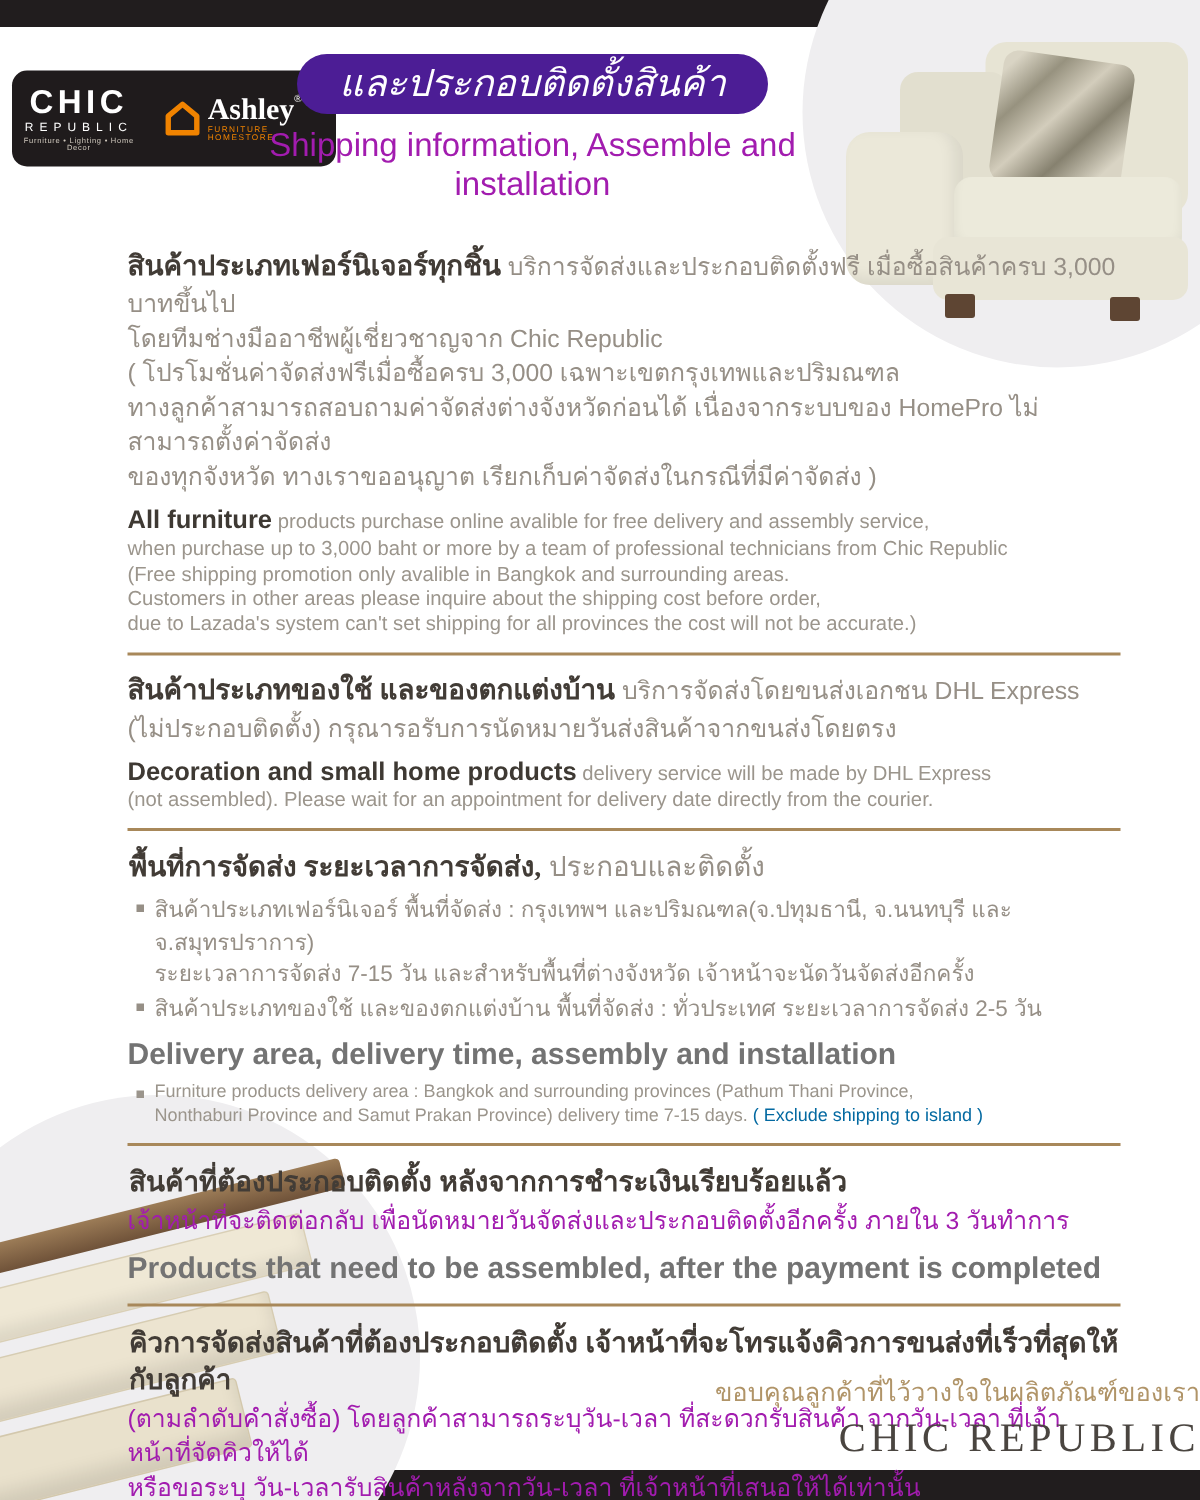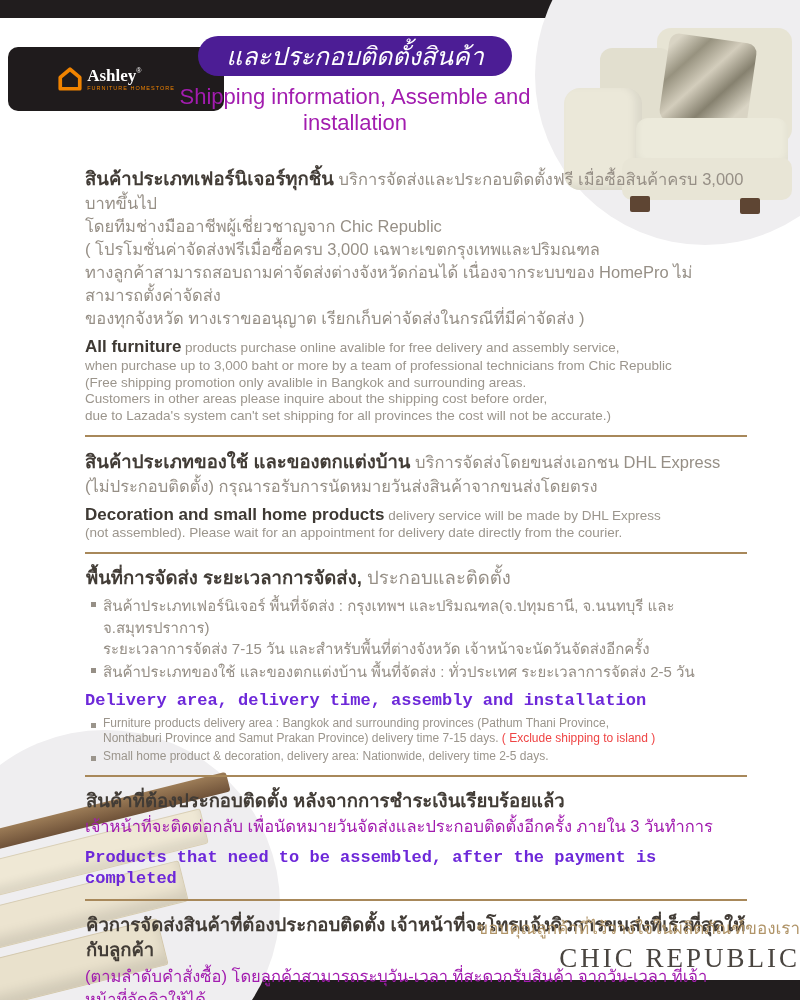--- a/index.html
+++ b/index.html
@@ -39,46 +39,46 @@
   
   .logo-panel{position:absolute;top:47px;left:8px;width:216px;height:64px;background:#1f1b1c;border-radius:10px;
     display:flex;align-items:center;justify-content:center;gap:12px;z-index:4;}
   .chic-logo{text-align:center;color:#ffffff;line-height:1;}
   .chic-line1{font-size:22px;font-weight:bold;letter-spacing:3px;}
   .chic-line2{font-size:8px;letter-spacing:4px;margin-top:2px;}
   .chic-tagline{font-size:5px;letter-spacing:0.5px;margin-top:3px;color:#cfc8bd;}
   .ashley-logo{display:flex;align-items:center;gap:4px;}
   .ashley-house{width:26px;height:26px;display:block;}
   .ashley-text{line-height:1;}
-  .ashley-name{color:#ffffff;font-family:"Liberation Serif","DejaVu Serif",serif;font-weight:bold;font-size:17px;}
+  .ashley-name{color:#ffffff;font-family:"Liberation Serif","DejaVu Serif",serif;font-weight:bold;font-size:20px;}
   .ashley-reg{color:#ffffff;font-size:7px;vertical-align:top;}
   .ashley-sub{color:#f08300;font-size:5.5px;letter-spacing:1px;margin-top:2px;}
 
   .title-block{position:absolute;top:30px;left:150px;width:410px;text-align:center;z-index:4;}
   .title-thai{margin:0;font-size:45px;line-height:1.15;font-weight:bold;color:#2c2929;}
   .badge-pill{display:inline-block;margin-top:6px;background:#4c1d95;color:#ffffff;font-size:25px;line-height:1.2;
     padding:5px 28px;border-radius:30px;font-style:italic;}
   .subtitle-en{margin-top:8px;font-size:22px;color:#a21caf;}
 
   
   .content{position:absolute;top:166px;left:85px;width:662px;z-index:4;}
   .thai-p{margin:0;font-size:16.5px;line-height:1.4;color:#968f86;white-space:pre-line;}
-  .thai-lead{font-weight:bold;color:#423c36;font-size:18.5px;}
+  .thai-lead{font-weight:bold;color:#423c36;font-size:18.5px;font-family:Liberation Serif, serif;}
   .en-p{margin:6px 0 0 0;font-size:13.5px;line-height:1.25;color:#9b958c;white-space:pre-line;}
   .en-lead{font-weight:bold;color:#3e3933;font-size:17px;}
   hr.gold{border:none;border-top:2px solid #a8885a;margin:10px 0 12px 0;}
 
   ul.squares{list-style:none;margin:4px 0 0 0;padding:0 0 0 6px;}
   ul.squares li{position:relative;padding-left:12px;white-space:pre-line;}
   ul.squares li::before{content:"";position:absolute;left:0;top:7px;width:5px;height:5px;background:currentColor;}
   ul.thai-bullets li{font-size:15px;line-height:1.42;color:#968f86;margin-bottom:2px;}
   ul.en-bullets li{font-size:12px;line-height:1.3;color:#9b958c;margin-bottom:2px;}
-  .red-note{color:#ef4444;margin-top:15px;}
+  .red-note{color:#0369a1;margin-top:15px;}
 
-  .en-heading{margin:8px 0 0 0;font-size:17px;font-weight:bold;color:#6d28d9;white-space:pre-line;line-height:1.25;font-family:Liberation Mono, monospace;}
+  .en-heading{margin:8px 0 0 0;font-size:20px;font-weight:bold;color:#737373;white-space:pre-line;line-height:1.25;}
   .thai-heading{margin:1px;font-size:18.5px;font-weight:bold;color:#423c36;line-height:1.35;}
   .thai-body{margin:2px 0 0 0;font-size:16.5px;line-height:1.4;color:#a21caf;white-space:pre-line;}
   .en-body{margin:1px 0 0 0;font-size:13.5px;line-height:1.25;color:#9b958c;white-space:pre-line;}
 
   
   .footer{position:absolute;left:0;right:0;bottom:26px;text-align:right;z-index:4;}
   .footer-thanks{font-size:17px;color:#b09468;}
   .footer-brand{margin-top:2px;font-family:"Liberation Serif","DejaVu Serif",serif;font-size:27px;letter-spacing:3px;color:#4a4540;}
 </style>
 </head>
@@ -103,20 +103,25 @@
 
   <div class="table-photo">
     <div class="table-circle"></div>
     <div class="table-top"></div>
     <div class="table-shelf1"></div>
     <div class="table-shelf2"></div>
     <div class="table-shelf3"></div>
   </div>
 
   <div class="logo-panel">
+    <div class="chic-logo">
+      <div class="chic-line1">CHIC</div>
+      <div class="chic-line2">REPUBLIC</div>
+      <div class="chic-tagline">Furniture • Lighting • Home Decor</div>
+    </div>
     <div class="ashley-logo">
       <svg class="ashley-house" viewBox="0 0 24 24">
         <path d="M12 3 L21 10.5 V21 H3 V10.5 Z" fill="none" stroke="#f08300" stroke-width="3.4" stroke-linejoin="round"></path>
       </svg>
       <div class="ashley-text">
         <span class="ashley-name">Ashley</span><span class="ashley-reg">®</span>
         <div class="ashley-sub">FURNITURE HOMESTORE</div>
       </div>
     </div>
   </div>
@@ -154,21 +159,20 @@
       <p class="thai-heading"><span class="thai-lead">พื้นที่การจัดส่ง ระยะเวลาการจัดส่ง,</span><span style="font-weight:normal;color:#968f86;"> ประกอบและติดตั้ง</span></p>
       <ul class="squares thai-bullets">
         <li>สินค้าประเภทเฟอร์นิเจอร์ พื้นที่จัดส่ง : กรุงเทพฯ และปริมณฑล(จ.ปทุมธานี, จ.นนทบุรี และ จ.สมุทรปราการ)
 ระยะเวลาการจัดส่ง 7-15 วัน และสำหรับพื้นที่ต่างจังหวัด เจ้าหน้าจะนัดวันจัดส่งอีกครั้ง</li>
         <li>สินค้าประเภทของใช้ และของตกแต่งบ้าน พื้นที่จัดส่ง : ทั่วประเทศ ระยะเวลาการจัดส่ง 2-5 วัน</li>
       </ul>
       <p class="en-heading">Delivery area, delivery time, assembly and installation</p>
       <ul class="squares en-bullets">
         <li><span>Furniture products delivery area : Bangkok and surrounding provinces (Pathum Thani Province,
 Nonthaburi Province and Samut Prakan Province) delivery time 7-15 days.</span><span class="red-note"> ( Exclude shipping to island )</span></li>
-        <li>Small home product &amp; decoration, delivery area: Nationwide, delivery time 2-5 days.</li>
       </ul>
     </section>
     <hr class="gold">
 
     <section>
       <p class="thai-heading">สินค้าที่ต้องประกอบติดตั้ง หลังจากการชำระเงินเรียบร้อยแล้ว</p>
       <p class="thai-body">เจ้าหน้าที่จะติดต่อกลับ เพื่อนัดหมายวันจัดส่งและประกอบติดตั้งอีกครั้ง ภายใน 3 วันทำการ</p>
       <p class="en-heading">Products that need to be assembled, after the payment is completed</p>
     </section>
     <hr class="gold">

